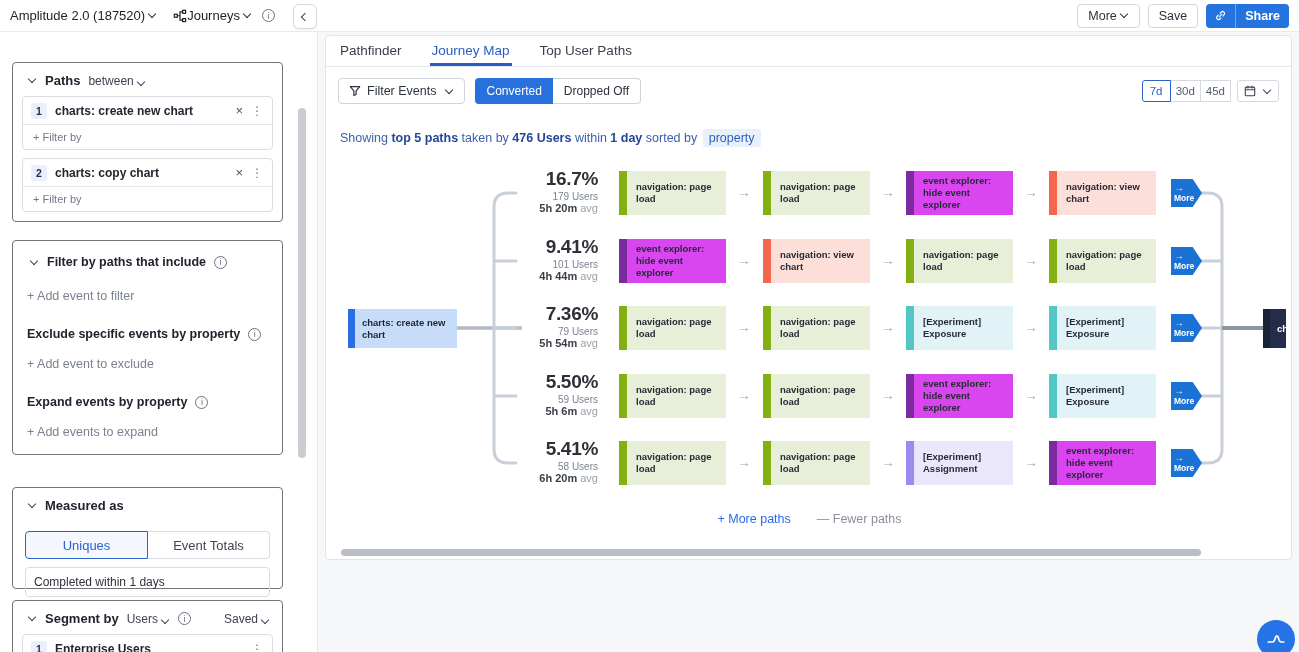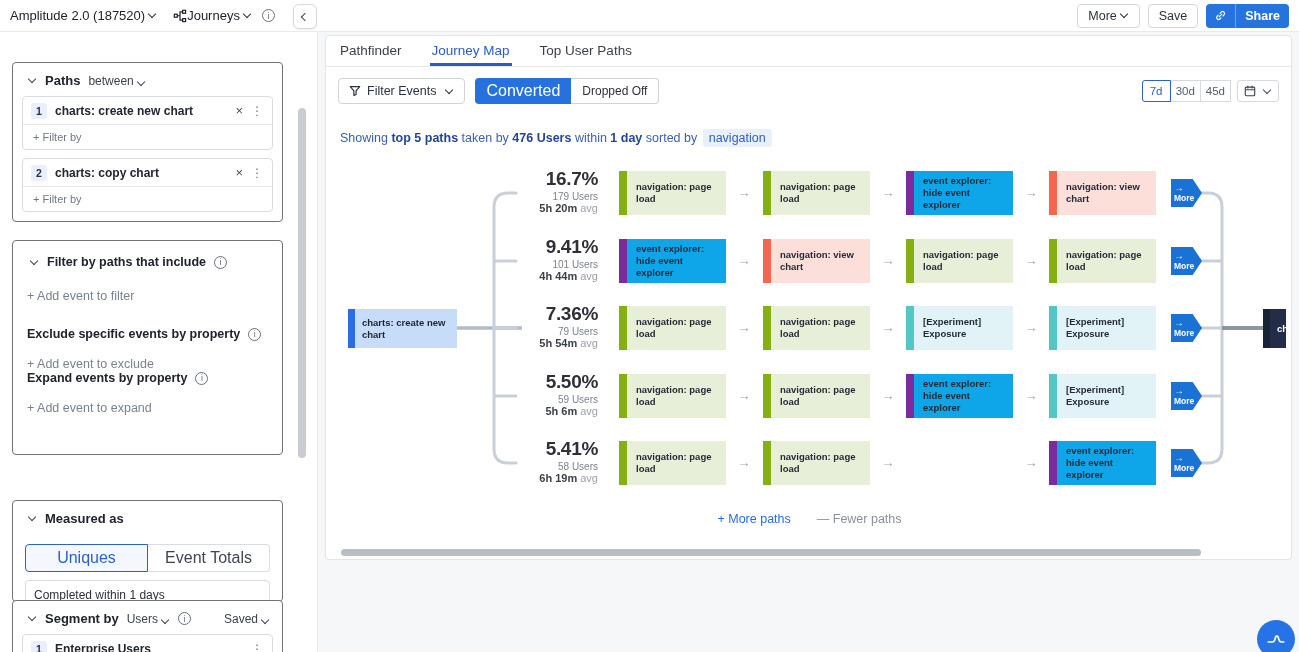--- a/index.html
+++ b/index.html
@@ -37,41 +37,41 @@
   .ev-box { margin:0 9px 8px; border:1px solid #d9dce2; border-radius:4px; }
   .ev-row { display:flex; align-items:center; gap:8px; padding:5px 8px; height:27px; }
   .idx { width:16px; height:16px; background:#e9effb; border-radius:3px; font-size:10.5px; font-weight:700;
          color:#27304a; display:flex; align-items:center; justify-content:center; }
   .ev-name { font-size:12px; font-weight:700; color:#23272f; flex:1; }
   .xic { color:#4a5160; font-size:13px; } .kebab { color:#6b7280; font-size:12px; letter-spacing:1px; }
   .ev-filter { border-top:1px solid #e4e6ea; padding:6px 10px; font-size:11px; color:#707889; }
   .sec-sub { font-size:12.5px; font-weight:700; color:#20242e; display:flex; align-items:center; gap:8px; }
   .addlink { font-size:12.5px; color:#7a8191; }
   .seg2 { display:flex; margin:10px 12px 0; height:28px; }
-  .seg2 .opt { flex:1; display:flex; align-items:center; justify-content:center; font-size:16px;
+  .seg2 .opt { flex:1; display:flex; align-items:center; justify-content:center; font-size:13px;
                border:1px solid #d9dce1; color:#3f4552; }
   .seg2 .opt:first-child { border-radius:4px 0 0 4px; }
   .seg2 .opt:last-child { border-radius:0 4px 4px 0; border-left:none; }
   .seg2 .opt.sel { border:1.5px solid #2b62c9; color:#2b62c9; background:#f4f8fe; border-radius:4px 0 0 4px; }
   .completed { margin:8px 12px 12px; border:1px solid #d9dce1; border-radius:4px; font-size:12px;
                color:#2c313c; padding:7px 8px; }
   .side-scroll { position:absolute; right:11px; top:76px; width:8px; height:350px; background:#c9ccd1; border-radius:4px; }
 
   
   .main-card { position:absolute; left:325px; top:35px; width:967px; height:525px; background:#fff;
                border:1px solid #e2e4e8; border-radius:4px; overflow:hidden; }
   .tabs { position:absolute; left:0; top:0; width:100%; height:31px; border-bottom:1px solid #e6e8eb;
           display:flex; align-items:flex-end; gap:26px; padding:0 0 0 12px; }
   .tab { font-size:13.5px; color:#3a3f4a; padding:7px 2px 8px; }
   .tab.active { color:#2a5cc5; font-weight:400; border-bottom:3px solid #2a5cc5; padding-bottom:5px; }
   .toolbar { position:absolute; left:12px; top:42px; right:12px; height:26px; display:flex; align-items:center; }
   .tbtn { height:26px; border:1px solid #cfd3da; border-radius:4px; background:#fff; display:inline-flex;
           align-items:center; gap:6px; padding:0 10px; font-size:12.5px; color:#2c3240; }
   .convseg { display:flex; margin-left:10px; height:26px; }
-  .convseg .c1 { background:#2671dd; color:#fff; font-size:16px; display:flex; align-items:center;
+  .convseg .c1 { background:#2671dd; color:#fff; font-size:12px; display:flex; align-items:center;
                  padding:0 11px; border-radius:4px 0 0 4px; }
   .convseg .c2 { background:#fff; color:#2c313c; font-size:12px; display:flex; align-items:center;
                  padding:0 11px; border:1px solid #cfd3da; border-left:none; border-radius:0 4px 4px 0; }
   .ranges { margin-left:auto; display:flex; align-items:center; }
   .rng { height:22px; min-width:29px; display:flex; align-items:center; justify-content:center;
          border:1px solid #d6d9de; font-size:11.5px; color:#565d6b; padding:0 5px; }
   .rng.sel { border:1.5px solid #2b62c9; color:#2b62c9; z-index:2; border-radius:3px 0 0 3px; }
   .rng + .rng { margin-left:-1px; }
   .rng:last-of-type { border-radius:0 3px 3px 0; }
   .calbtn { height:22px; border:1px solid #d6d9de; border-radius:3px; margin-left:6px;
@@ -91,21 +91,21 @@
   .row-abs { position:absolute; left:0; width:967px; height:44px; }
   .pct { position:absolute; left:140px; width:132px; top:-2px; text-align:right; line-height:1.1; }
   .pct .p { font-size:19px; font-weight:700; color:#2f3038; letter-spacing:-.3px; }
   .pct .u { font-size:10px; color:#7b8290; margin-top:1px; }
   .pct .a { font-size:11px; color:#9aa0ab; }
   .pct .a b { color:#3b3f48; }
   .evt { position:absolute; top:0; width:107px; height:44px; display:flex; align-items:center;
          padding:3px 6px 3px 9px; font-size:9.5px; font-weight:700; color:#262b36; line-height:1.25;
          border-left:8px solid #999; }
   .evt.c-green   { border-color:#84b012; background:#e8efd9; }
-  .evt.c-purple  { border-color:#7a2b9d; background:#0ea5e9; }
+  .evt.c-purple  { border-color:#7a2b9d; background:#d946ef; }
   .evt.c-salmon  { border-color:#f4664d; background:#fcdfd9; }
   .evt.c-teal    { border-color:#52c7c5; background:#e1f3f6; }
   .evt.c-lavender{ border-color:#998cef; background:#eae6fb; }
   .e0{left:293px}.e1{left:437px}.e2{left:580px}.e3{left:723px}
   .arr { position:absolute; top:14px; width:20px; text-align:center; color:#9aa3ad; font-size:13px; }
   .a0{left:408px}.a1{left:552px}.a2{left:695px}
   .more-badge { position:absolute; left:845px; top:8px; width:31px; height:28px; background:#1a72d4;
                 color:#fff; clip-path:polygon(0 0,70% 0,100% 50%,70% 100%,0 100%);
                 display:flex; flex-direction:column; align-items:flex-start; justify-content:center;
                 padding-left:3px; line-height:1.05; }
@@ -201,28 +201,28 @@
         <span class="chv" style="color:#3c4250"></span>
         <span>Filter by paths that include</span>
         <span class="info-ic">i</span>
       </div>
       <div class="addlink" style="margin-top:20px">+ Add event to filter</div>
       <div class="sec-sub" style="margin-top:24px">
         <span>Exclude specific events by property</span>
         <span class="info-ic">i</span>
       </div>
       <div class="addlink" style="margin-top:16px">+ Add event to exclude</div>
-      <div class="sec-sub" style="">
+      <div class="sec-sub" style="margin-top:24px">
         <span>Expand events by property</span>
         <span class="info-ic">i</span>
       </div>
-      <div class="addlink" style="margin-top:16px">+ Add event to expand</div>
-    </div>
-
-    <div class="card" style="top:468px; height:102px;">
+      <div class="addlink" style="margin-top:16px">+ Add events to expand</div>
+    </div>
+
+    <div class="card" style="top:455px; height:102px;">
       <div class="card-head">
         <span class="chv" style="color:#3c4250"></span>
         <span class="card-title">Measured as</span>
       </div>
       <div class="seg2">
         <div class="opt sel">Uniques</div>
         <div class="opt">Event Totals</div>
       </div>
       <div class="completed">Completed within 1 days</div>
     </div>
@@ -286,21 +286,21 @@
     </div>
 
     <div class="summary">
       <span>Showing</span>
       <b>top 5 paths</b>
       <span>taken by</span>
       <b>476 Users</b>
       <span>within</span>
       <b>1 day</b>
       <span>sorted by</span>
-      <span class="pill">navigation</span>
+      <span class="pill">property</span>
     </div>
 
     <div class="jlayer">
       <svg class="jsvg" width="967" height="525" viewBox="0 0 967 525">
         <path d="M131 292 H196" stroke="#b4bbc5" stroke-width="3.5" fill="none"></path>
         <path d="M190 157 H182 Q168 157 168 171 V413 Q168 427 182 427 H190 M168 225 H190 M168 292 H190 M168 360 H190" stroke="#c9cfd8" stroke-width="3" fill="none" stroke-linecap="round"></path>
         <path d="M873 157 H882 Q896 157 896 171 V413 Q896 427 882 427 H873 M873 225 H896 M873 292 H896 M873 360 H896" stroke="#c9cfd8" stroke-width="3" fill="none" stroke-linecap="round"></path>
         <path d="M896 292 H937" stroke="#8f959d" stroke-width="4" fill="none"></path>
       </svg>
 
@@ -380,26 +380,27 @@
         <div class="more-badge">
             <span class="ma">→</span>
             <span class="ml">More</span>
           </div>
       </div>
 
       <div class="row-abs" style="top:405px">
         <div class="pct">
           <div class="p">5.41%</div>
           <div class="u">58 Users</div>
-          <div class="a"><b>6h 19m</b> <span>avg</span></div>
+          <div class="a"><b>6h 20m</b> <span>avg</span></div>
         </div>
         <div class="evt e0 c-green">navigation: page load</div>
         <div class="arr a0">→</div>
         <div class="evt e1 c-green">navigation: page load</div>
         <div class="arr a1">→</div>
+        <div class="evt e2 c-lavender">[Experiment] Assignment</div>
         <div class="arr a2">→</div>
         <div class="evt e3 c-purple">event explorer: hide event explorer</div>
         <div class="more-badge">
             <span class="ma">→</span>
             <span class="ml">More</span>
           </div>
       </div>
 
       <div class="paths-ctl">
         <span class="morep">+ <span>More paths</span></span>

